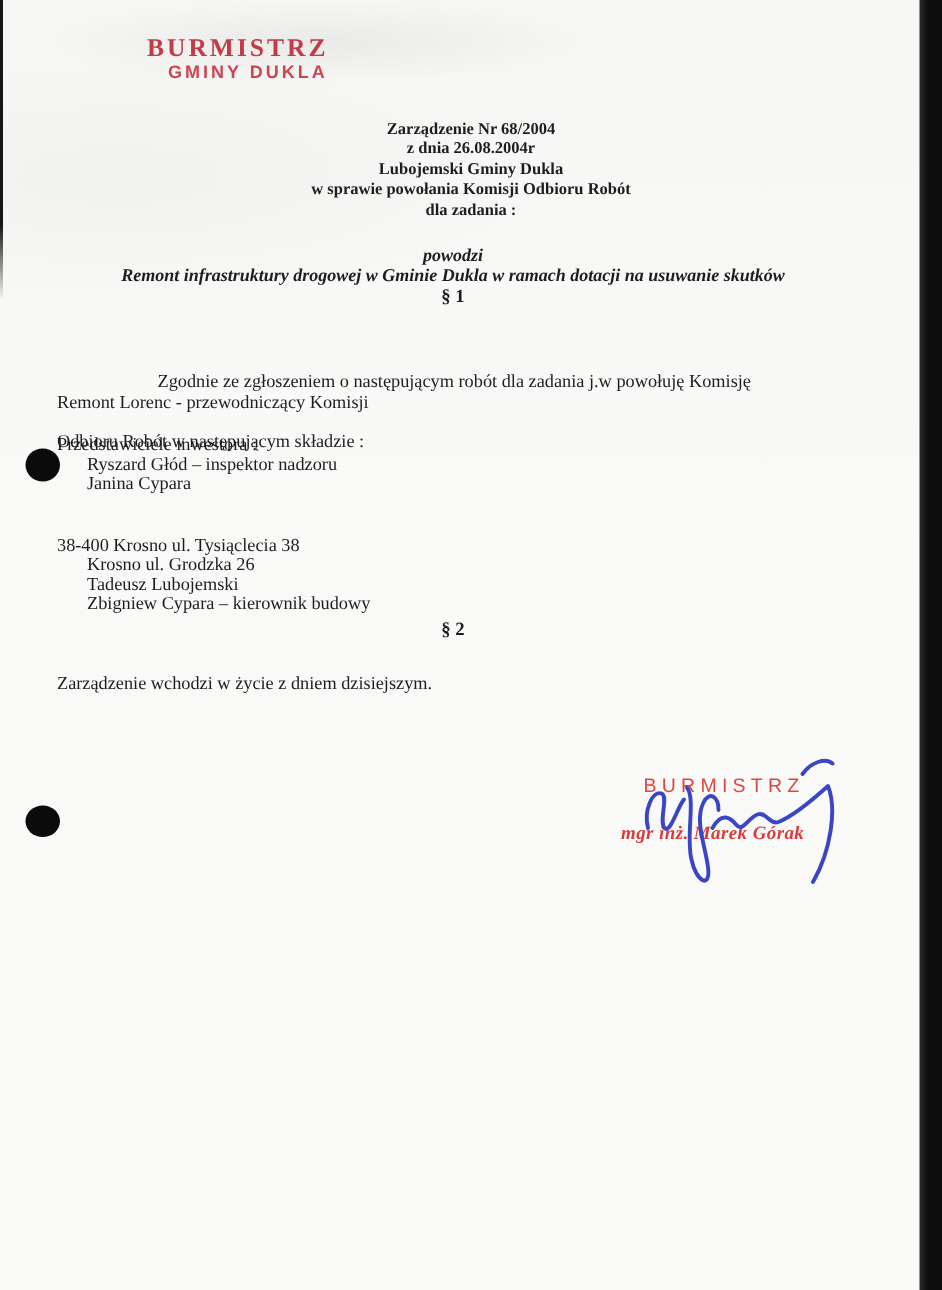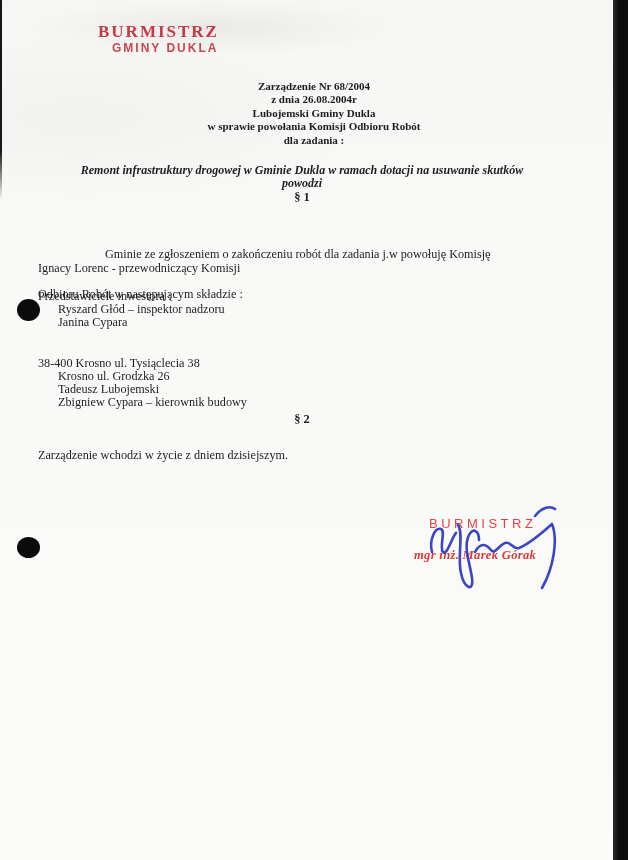--- a/index.html
+++ b/index.html
@@ -67,32 +67,32 @@
 
   <div class="title-block">
     <div>Zarządzenie Nr  68/2004</div>
     <div>z dnia 26.08.2004r</div>
     <div>Lubojemski Gminy Dukla</div>
     <div>w sprawie powołania Komisji Odbioru Robót</div>
     <div>dla zadania :</div>
   </div>
 
   <div class="subject">
+    <div>powodzi</div>
     <div>Remont infrastruktury drogowej w Gminie Dukla w ramach dotacji na usuwanie skutków</div>
-    <div>powodzi</div>
   </div>
 
   <div class="txt para-marker s1">§ 1</div>
 
   <div class="txt body-line" style="left:38px; top:222px; width:552px;">
-    <div style="padding-left:67px;">Gminie ze zgłoszeniem o zakończeniu robót dla zadania j.w powołuję Komisję</div>
+    <div style="padding-left:67px;">Zgodnie ze zgłoszeniem o następującym robót dla zadania j.w powołuję Komisję</div>
     <div>Odbioru Robót w następującym składzie :</div>
   </div>
 
-  <div class="txt body-line m-left" style="top:262px;">Ignacy Lorenc - przewodniczący Komisji</div>
+  <div class="txt body-line m-left" style="top:262px;">Remont Lorenc - przewodniczący Komisji</div>
 
   <div class="txt body-line m-left" style="top:290px;">Przedstawiciele inwestora :</div>
   <div class="txt body-line m-ind" style="top:303px;">Ryszard Głód – inspektor nadzoru</div>
   <div class="txt body-line m-ind" style="top:316px;">Janina Cypara</div>
 
   <div class="txt body-line m-left" style="top:357px;">38-400 Krosno ul. Tysiąclecia 38</div>
   <div class="txt body-line m-ind" style="top:370px;">Krosno ul. Grodzka 26</div>
   <div class="txt body-line m-ind" style="top:383px;">Tadeusz Lubojemski</div>
   <div class="txt body-line m-ind" style="top:396px;">Zbigniew Cypara – kierownik budowy</div>
 

